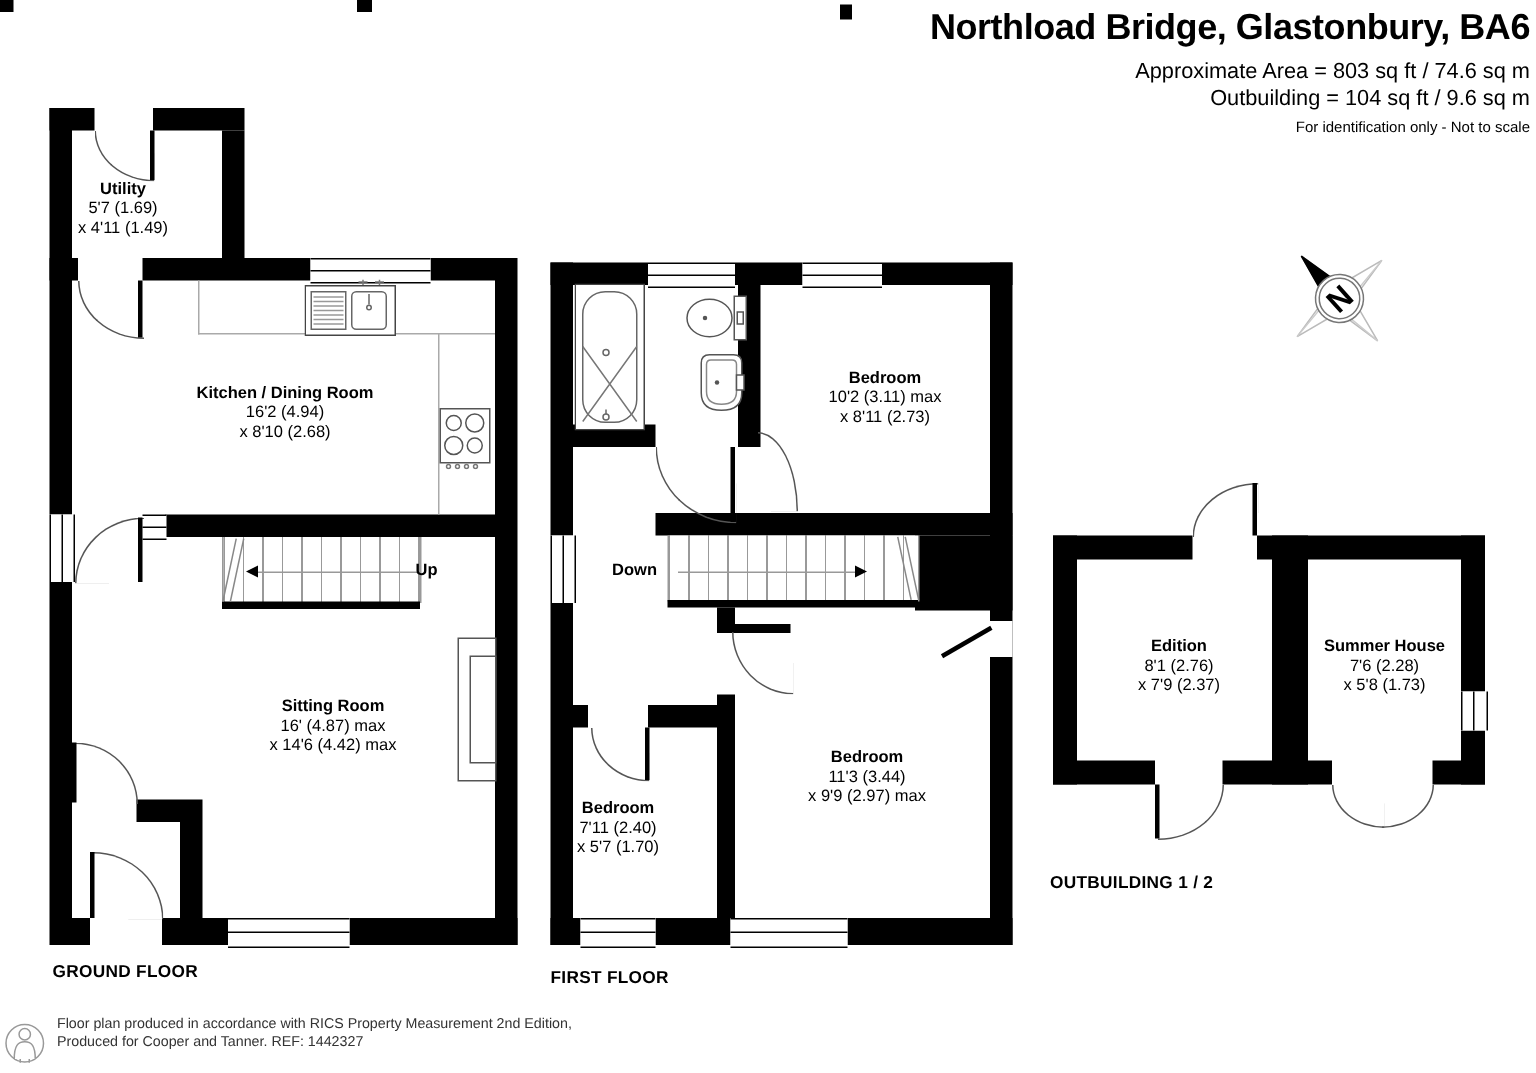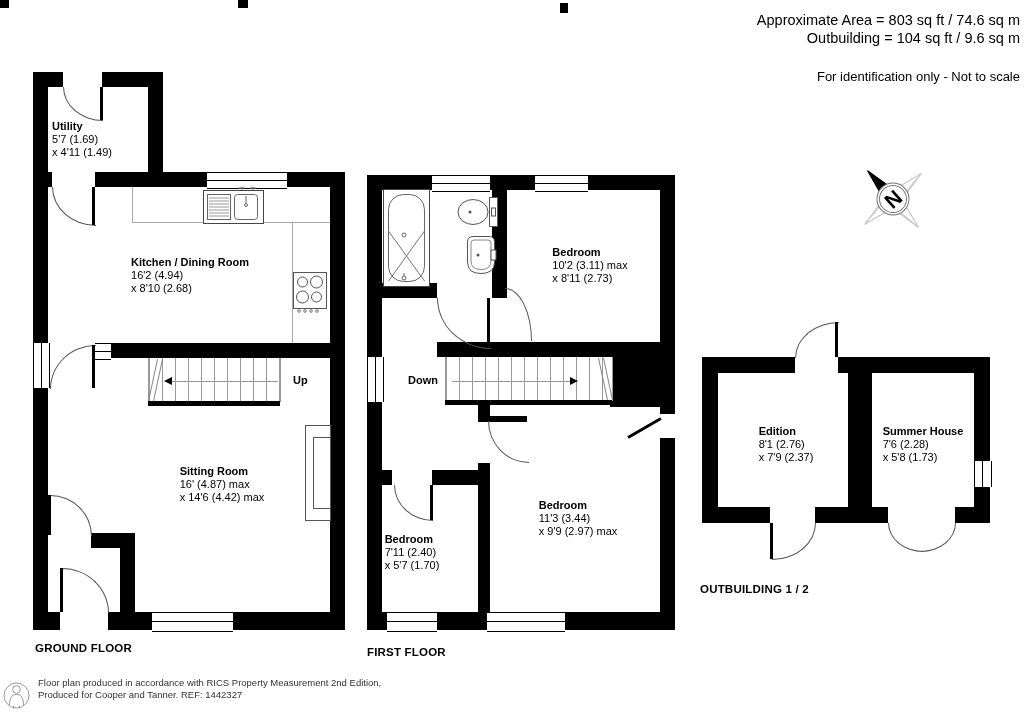--- a/index.html
+++ b/index.html
@@ -19,41 +19,42 @@
   .leaf{position:absolute;background:#000;}
   .stairs{position:absolute;border-left:1px solid #999;border-right:1px solid #999;
           background:repeating-linear-gradient(90deg,#999 0,#999 1px,#fff 1px,#fff 13px);}
   .sbar{position:absolute;background:#000;}
   .aline{position:absolute;background:#999;height:1px;}
   .ah-l{position:absolute;width:0;height:0;border:4px solid transparent;border-right:8px solid #000;border-left:0;}
   .ah-r{position:absolute;width:0;height:0;border:4px solid transparent;border-left:8px solid #000;border-right:0;}
   .diag{position:absolute;width:1px;background:#888;transform-origin:top left;}
   .thin{position:absolute;border:1px solid #555;background:transparent;}
   .cline{position:absolute;background:#aaa;}
-  .rlabel{position:absolute;transform:translateX(-50%);
+  .rlabel{position:absolute;transform:translateX(-50%);text-align:center;
           font-size:11px;line-height:13px;white-space:nowrap;}
   .rlabel b{display:block;}
   .rlabel span{display:block;}
   .flabel{position:absolute;font-weight:700;font-size:11.5px;white-space:nowrap;letter-spacing:.2px;}
   .stairlbl{position:absolute;font-weight:700;font-size:11px;white-space:nowrap;}
   .hdr{position:absolute;top:5px;right:4px;text-align:right;}
   .hdr .t{font-size:24px;font-weight:700;letter-spacing:-.3px;}
   .hdr .a{font-size:14.5px;line-height:18px;}
   .hdr .a1{margin-top:6px;}
-  .hdr .d{font-size:13px;margin-top:22px;}
+  .hdr .d{font-size:10px;margin-top:5px;}
   .ftr{position:absolute;left:38px;top:677px;font-size:9.5px;line-height:11.5px;color:#333;}
 </style>
 </head>
 <body>
 
 <div class="w" style="left:0;top:0;width:9px;height:8px"></div>
 <div class="w" style="left:238px;top:0;width:10px;height:8px"></div>
 <div class="w" style="left:560px;top:3px;width:8px;height:10px"></div>
 
 <div class="hdr">
+  <div class="t">Northload Bridge, Glastonbury, BA6</div>
   <div class="a a1">Approximate Area = 803 sq ft / 74.6 sq m</div>
   <div class="a">Outbuilding = 104 sq ft / 9.6 sq m</div>
   <div class="d">For identification only - Not to scale</div>
 </div>
 
 <svg style="position:absolute;left:851px;top:157px" width="84" height="84" viewBox="0 0 84 84">
   <g transform="rotate(-42 42 42)">
     <path d="M42 4 L48.5 35.5 L80 42 L48.5 48.5 L42 80 L35.5 48.5 L4 42 L35.5 35.5 Z" fill="#fff" stroke="#bbb"></path>
     <path d="M42 4 L48.5 48.5 M80 42 L35.5 48.5 M42 80 L35.5 35.5 M4 42 L48.5 35.5" stroke="#ccc" fill="none"></path>
     <path d="M42 4 L49 36 Q42 31 35 36 Z" fill="#000" stroke="#000"></path>
@@ -96,21 +97,21 @@
   <div class="leaf" style="left:48px;top:495px;width:3px;height:40px"></div>
   <div class="arc tr" style="left:62px;top:568px;width:46px;height:44px"></div>
   <div class="leaf" style="left:60px;top:568px;width:3px;height:44px"></div>
 
   <div class="stairs" style="left:148px;top:358px;width:131px;height:44px"></div>
   <div class="sbar" style="left:148px;top:401px;width:132px;height:5px"></div>
   <div class="diag" style="left:157px;top:359px;height:43px;transform:rotate(12deg)"></div>
   <div class="diag" style="left:162px;top:359px;height:43px;transform:rotate(12deg)"></div>
   <div class="aline" style="left:172px;top:381px;width:106px"></div>
   <div class="ah-l" style="left:164px;top:377px"></div>
-  <div class="stairlbl" style="left:293px;top:374px">Up</div>
+  <div class="stairlbl" style="left:277px;top:374px">Up</div>
 
   <div class="cline" style="left:132px;top:187px;width:1px;height:36px"></div>
   <div class="cline" style="left:132px;top:222px;width:198px;height:1px"></div>
   <div class="cline" style="left:292px;top:222px;width:1px;height:121px"></div>
   <svg style="position:absolute;left:203px;top:186px" width="62" height="40" viewBox="0 0 62 40">
     <path d="M36 2 h6 M39 0.5 v4 M47 2 h6 M50 0.5 v4" stroke="#777" fill="none"></path>
     <rect x="0.5" y="4.5" width="60" height="33" fill="#fff" stroke="#444"></rect>
     <rect x="4.5" y="8.5" width="23" height="25" fill="#fff" stroke="#666"></rect>
     <path d="M6 12 h20 M6 15 h20 M6 18 h20 M6 21 h20 M6 24 h20 M6 27 h20 M6 30 h20" stroke="#999" fill="none"></path>
     <rect x="31.5" y="8.5" width="23" height="25" rx="3" fill="#fff" stroke="#666"></rect>

